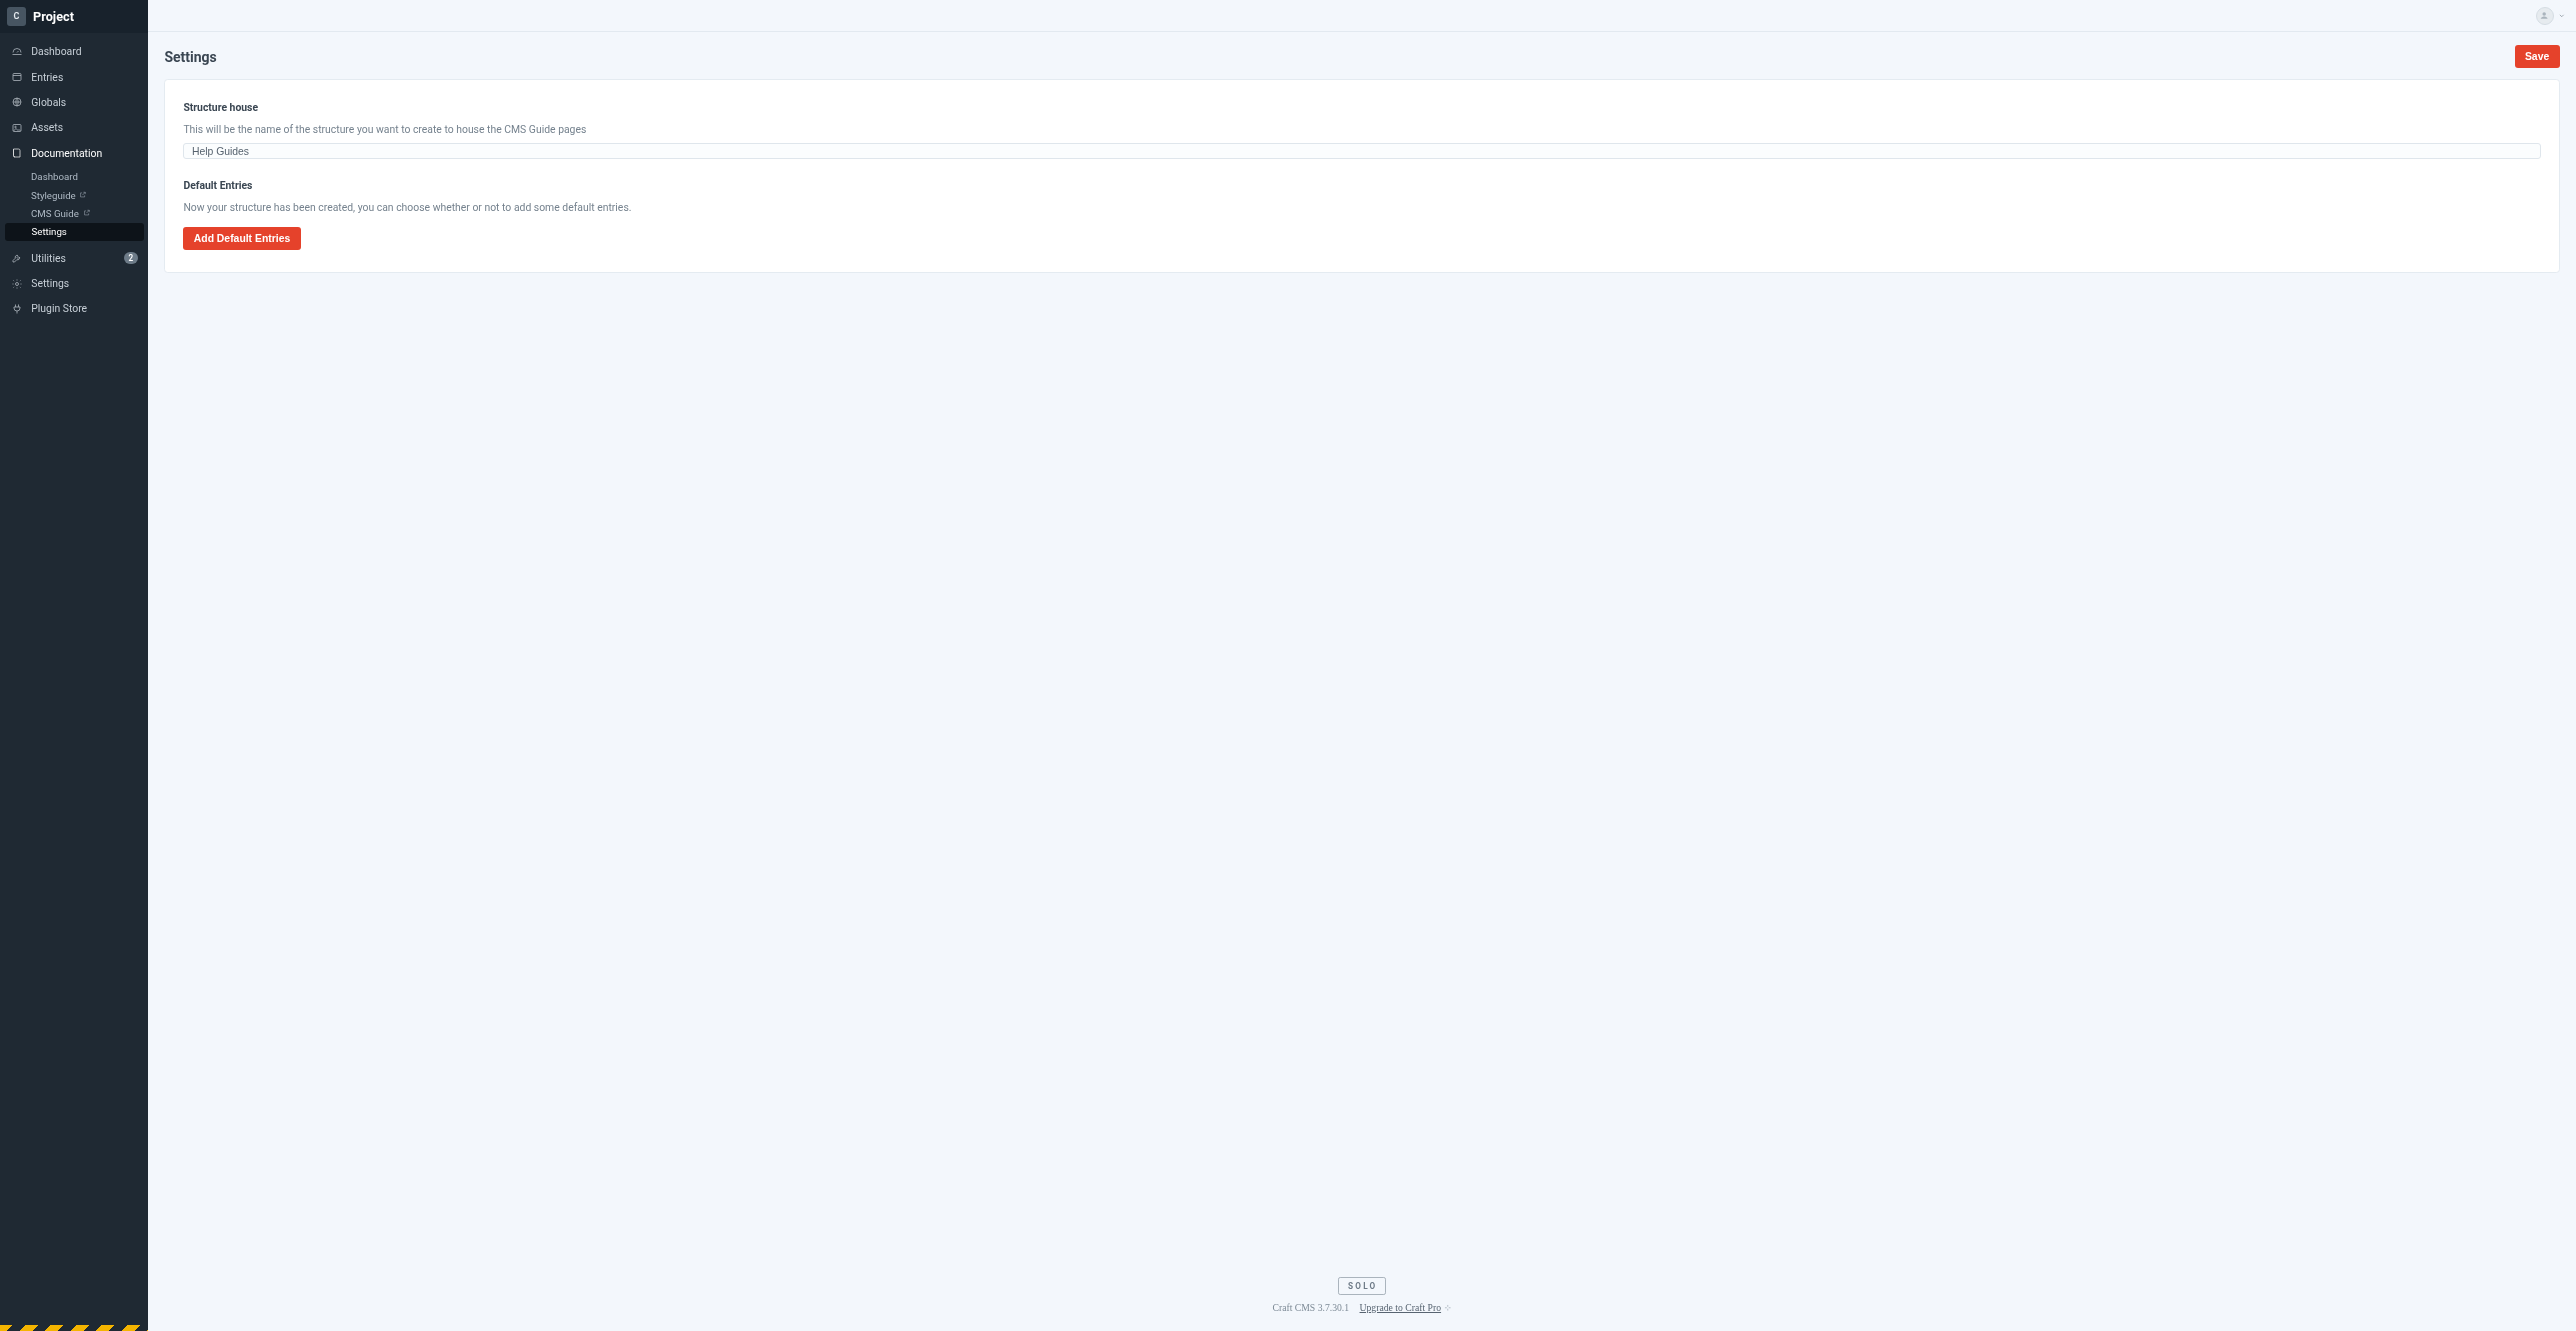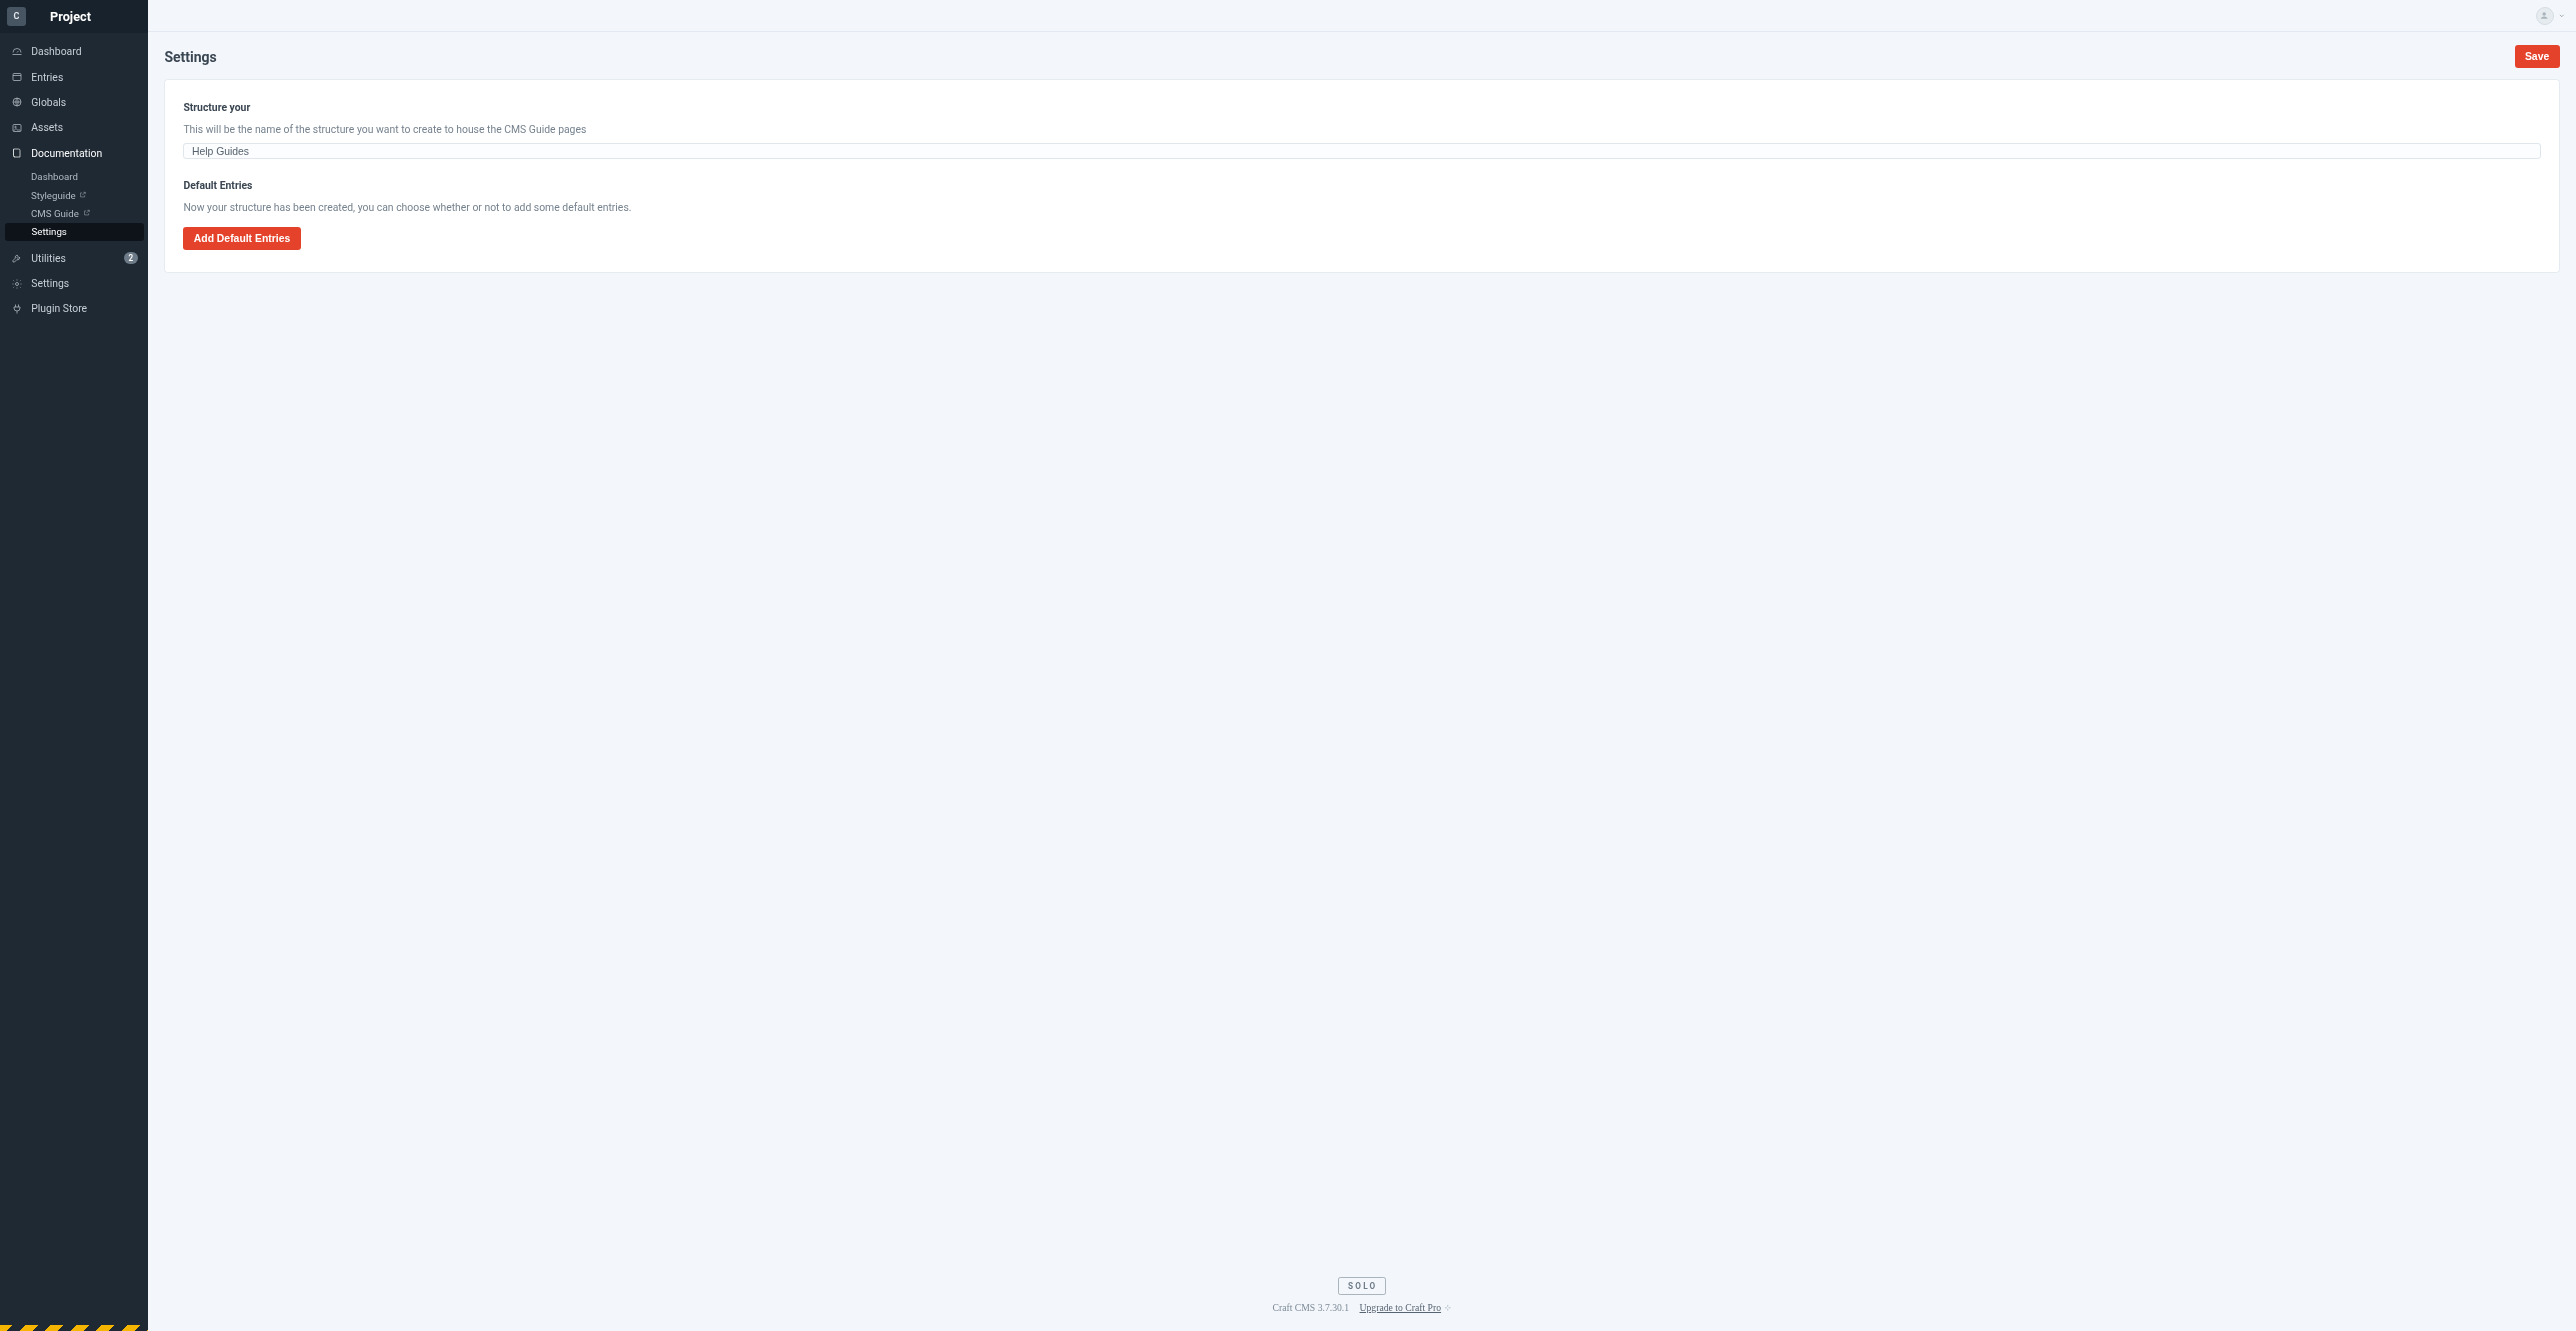--- a/index.html
+++ b/index.html
@@ -2,21 +2,21 @@
 <html style="font-size:12px"><head>
   <meta charset="utf-8">
   <style>
     * { box-sizing: border-box; margin: 0; padding: 0; }
     body { font-family: -apple-system, BlinkMacSystemFont, "Segoe UI", Roboto, Helvetica, Arial, sans-serif; font-size: 10.4px; color: #3f4d5a; background:#f3f7fc; }
     .app { display:flex; min-height: 100vh; }
     
     .sidebar { width:148px; background:#1f2933; color:#c6ced6; display:flex; flex-direction:column; position:relative; }
     .sidebar-header { display:flex; align-items:center; height:33px; padding:0 6.7px; background:#18222c; }
     .site-badge { width:19.4px; height:19.4px; border-radius:3px; background:#475562; color:#e6ebf0; font-size:9px; font-weight:600; display:flex; align-items:center; justify-content:center; }
-    .site-name { margin-left:24px; font-size:12.7px; font-weight:700; color:#fff; }
+    .site-name { margin-left:7px; font-size:12.7px; font-weight:700; color:#fff; }
     .nav { padding-top:6px; flex:1; }
     .nav-item { display:flex; align-items:center; padding:6px 10.4px; color:#c6ced6; font-size:10.4px; cursor:pointer; }
     .nav-item.active { color:#fff; }
     .nav-item .icon { width:13.4px; height:13.4px; margin-right:7.5px; display:inline-flex; align-items:center; justify-content:center; opacity:.85; }
     .nav-item .icon svg { width:12px; height:12px; stroke:currentColor; fill:none; stroke-width:1.6; }
     .nav-badge { margin-left:auto; background:#6d7b88; color:#fff; border-radius:6.7px; min-width:13.4px; height:12px; font-size:8.2px; display:inline-flex; align-items:center; justify-content:center; padding:0 3.7px; font-weight:600; }
     .subnav { padding:1.5px 0 4.5px 0; }
     .subnav .sub-item { display:flex; align-items:center; padding:3.7px 10.4px 3.7px 31px; color:#aeb9c4; font-size:9.7px; cursor:pointer; position:relative; }
     .subnav .sub-item.active { background:#0d1319; color:#fff; border-radius:3px; margin:0 4.5px; padding-left:27px; }
     .ext-icon svg { width:7.5px; height:7.5px; margin-left:3.7px; stroke:currentColor; fill:none; stroke-width:1.6; }
@@ -186,21 +186,21 @@
 
     <div class="page-header">
       <h1 class="page-title">Settings</h1>
       <button class="btn btn-primary">Save</button>
     </div>
 
     <div class="content">
       <div class="card">
 
         <div class="form-block">
-          <div class="form-label">Structure your</div>
+          <div class="form-label">Structure house</div>
           <div class="form-help">This will be the name of the structure you want to create to house the CMS Guide pages</div>
           <input type="text" class="text-input" value="Help Guides" style="">
         </div>
 
         <div class="form-block last">
           <div class="form-label">Default Entries</div>
           <div class="form-help">Now your structure has been created, you can choose whether or not to add some default entries.</div>
         </div>
 
         <button class="btn btn-primary">Add Default Entries</button>

